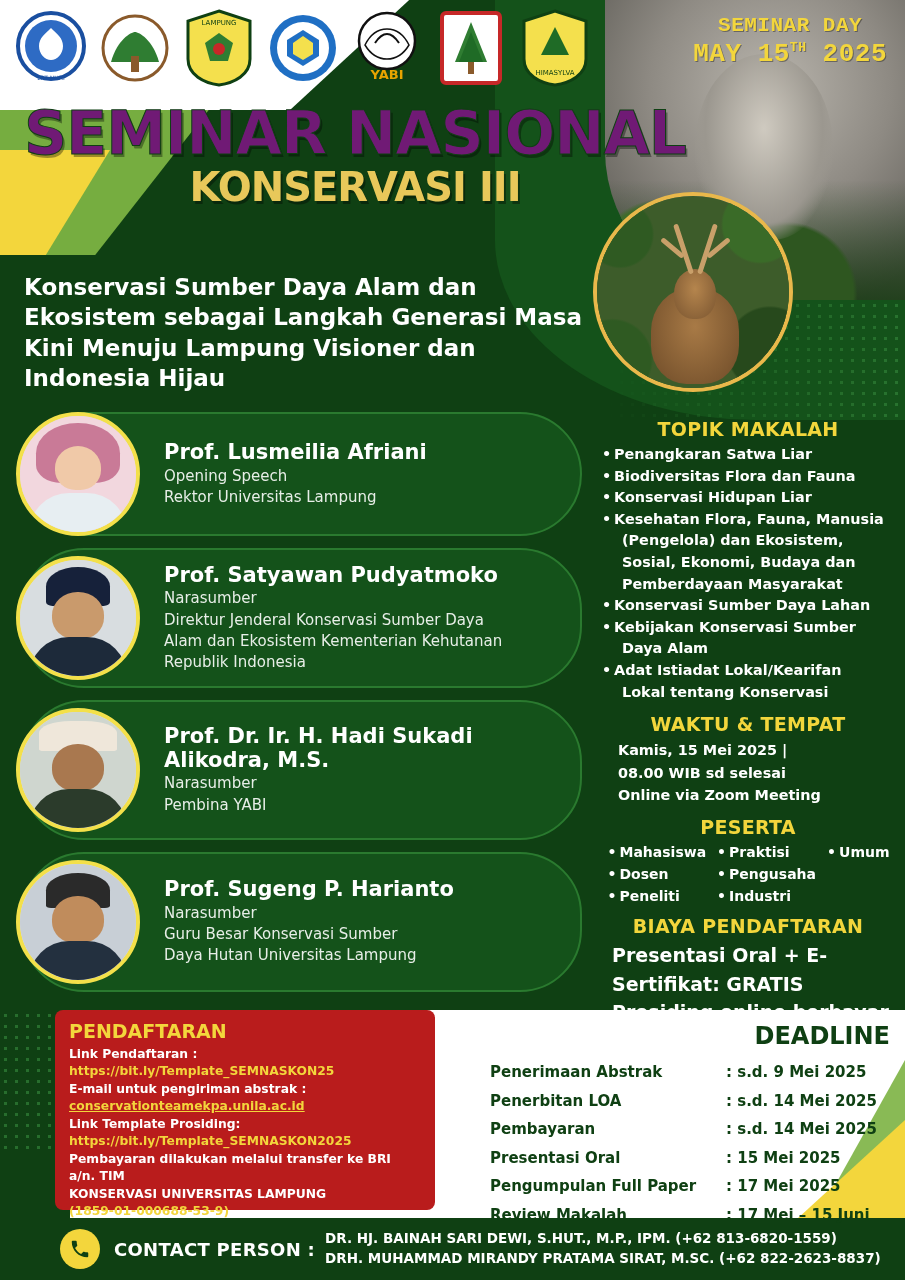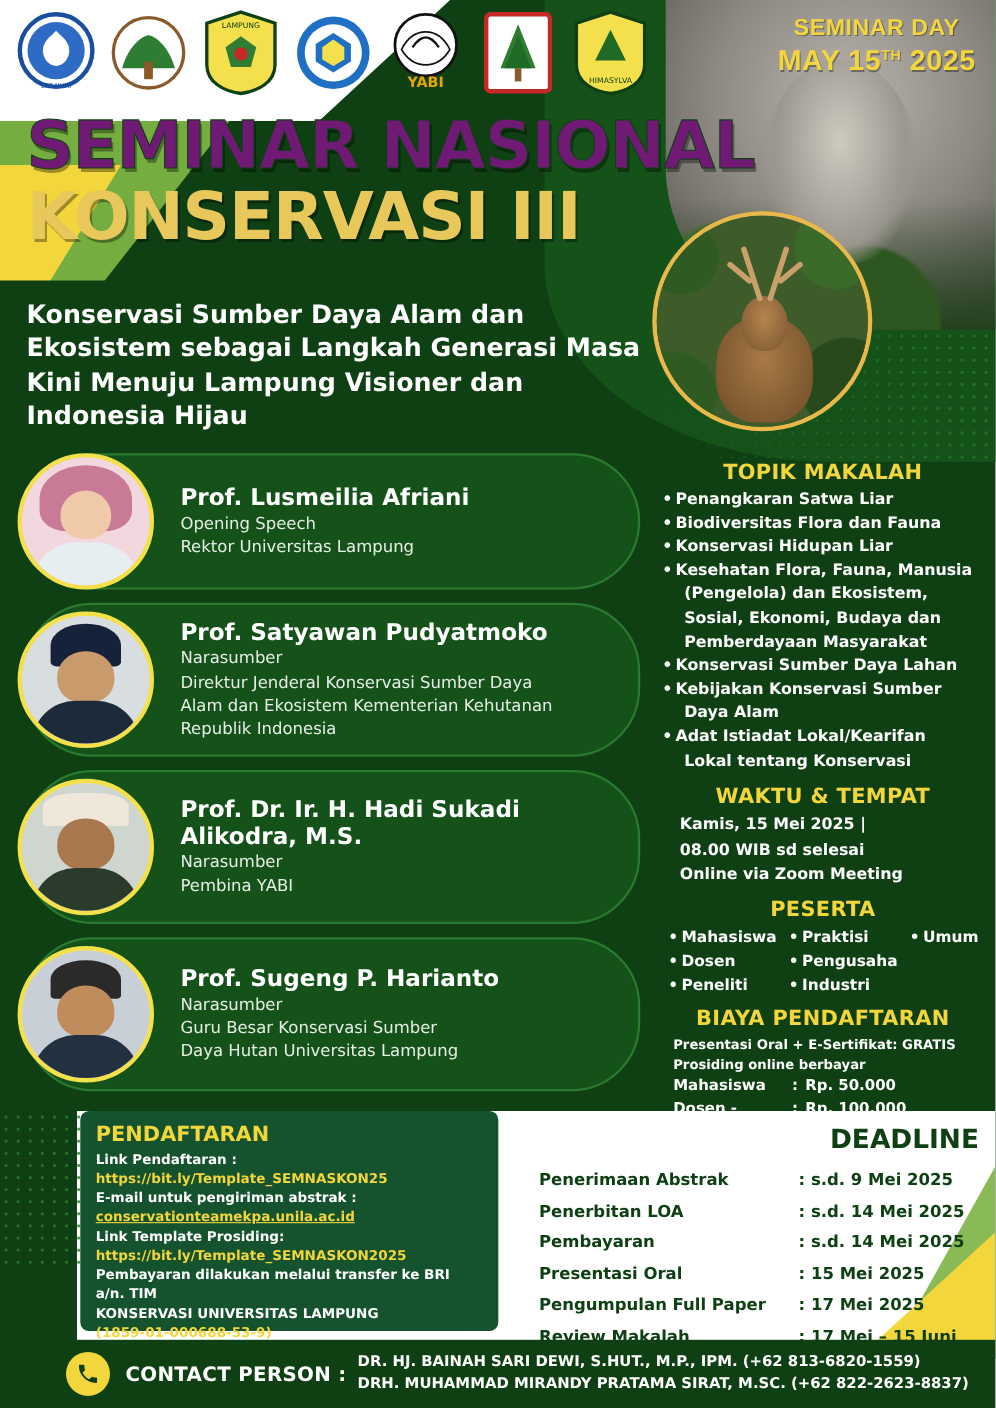--- a/index.html
+++ b/index.html
@@ -87,21 +87,21 @@
 
   
   .logo-row { position: absolute; left: 14px; top: 8px; display: flex; align-items: flex-end; gap: 10px; z-index: 6;}
   .logo { width: 74px; height: 80px; display: flex; align-items: center; justify-content: center; }
   .logo svg { display:block; }
 
   
   .seminar-day {
     position: absolute; right: 18px; top: 14px; text-align: center; z-index: 7;
     color: #f3d63c; font-weight: 800; letter-spacing: .5px;
-    font-family: Liberation Sans, sans-serif;
+    font-family: Liberation Mono, monospace;
     text-shadow: 1px 1px 0 rgba(0,0,0,.35);
   }
   .seminar-day .l1 { font-size: 21px; }
   .seminar-day .l2 { font-size: 26px; margin-top: 2px; }
   .seminar-day .l2 sup { font-size: 13px; }
 
   
   .rhino {
     position: absolute; right: 0px; top: 0px; width: 300px; height: 300px;
     overflow: hidden; z-index: 5;
@@ -165,23 +165,24 @@
   
   .title-wrap { position: absolute; left: 24px; top: 104px; z-index: 6; }
   .title-1 {
     font-size: 60px; font-weight: 900; color: #701a75; letter-spacing: -1px;
     line-height: .98; font-family: "DejaVu Sans", sans-serif;
     -webkit-text-stroke: 1px #0f4013;
     text-shadow: 2px 3px 0 rgba(0,0,0,.35);
   }
   .title-2 {
     margin-top: 4px;
-    font-size: 60px; font-weight: 900; color: #e8c85a; letter-spacing: -1px;
+    font-size: 40px; font-weight: 900; color: #e8c85a; letter-spacing: -1px;
     line-height: 1; font-family: "DejaVu Sans", sans-serif;
     text-shadow: 2px 3px 0 rgba(0,0,0,.35);
+    text-align: center;
   }
   .subtitle {
     position: absolute; left: 24px; top: 272px; width: 560px; z-index: 6;
     color: #ffffff; font-size: 23px; font-weight: 700; line-height: 1.32;
     font-family: "DejaVu Sans", sans-serif;
   }
 
   
   .speakers { position: absolute; left: 22px; top: 412px; width: 560px; z-index: 6; }
   .sp-card {
@@ -216,29 +217,29 @@
   }
   .rc-list li.cont { padding-left: 22px; }
   .rc-list li:not(.cont)::before {
     content: "•"; position: absolute; left: 2px; top: 0; color: #ffffff;
   }
   .rc-sub { font-size: 14.4px; font-weight: 700; line-height: 1.55; }
   .peserta-grid { display: flex; gap: 10px; justify-content: center; font-size: 14px; font-weight: 700; }
   .peserta-grid ul { list-style: none; }
   .peserta-grid li { position: relative; padding-left: 13px; line-height: 1.55; }
   .peserta-grid li::before { content:"•"; position:absolute; left:1px; top:0; }
-  .biaya-line { font-size: 12px; font-weight: 700; line-height: 1.5; }
+  .biaya-line { font-size: 19px; font-weight: 700; line-height: 1.5; }
   .biaya-row { display: flex; font-size: 13.6px; font-weight: 700; line-height: 1.5; }
   .biaya-row .k { width: 108px; }
   .biaya-row .c { width: 12px; }
 
   
   .reg-box {
-    position: absolute; left: 73px; top: 1010px; width: 380px; height: 200px;
-    background: #14532d; border-radius: 8px; padding: 10px 14px; z-index: 7;
+    position: absolute; left: 55px; top: 1010px; width: 380px; height: 200px;
+    background: #b91c1c; border-radius: 8px; padding: 10px 14px; z-index: 7;
     color: #ffffff;
   }
   .reg-title { color: #f3d63c; font-weight: 800; font-size: 19px; margin-bottom: 4px; }
   .reg-line { font-size: 12.3px; font-weight: 700; line-height: 1.42; }
   .reg-link { color: #f3d63c; font-size: 12.3px; font-weight: 700; line-height: 1.42; word-break: break-all; }
   .reg-mail { color: #f3d63c; font-size: 12.3px; font-weight: 700; text-decoration: underline; line-height: 1.42; word-break: break-all;}
 
   
   .deadline { position: absolute; left: 490px; top: 1022px; width: 400px; z-index: 7; }
   .dl-title { color: #0f4013; font-weight: 800; font-size: 24px; text-align: right; margin-bottom: 8px; }

